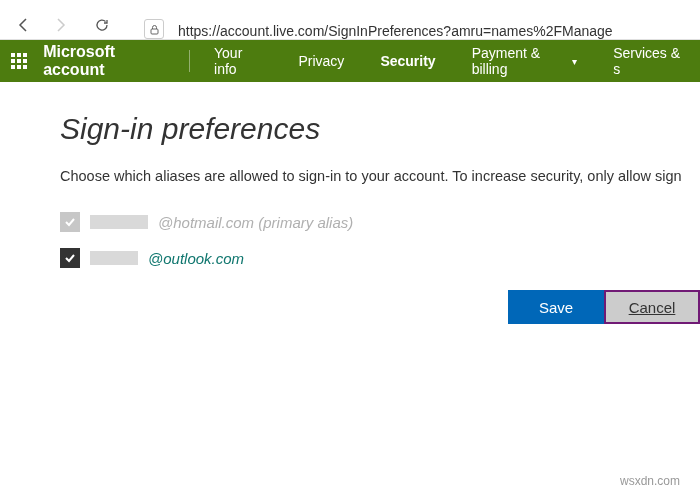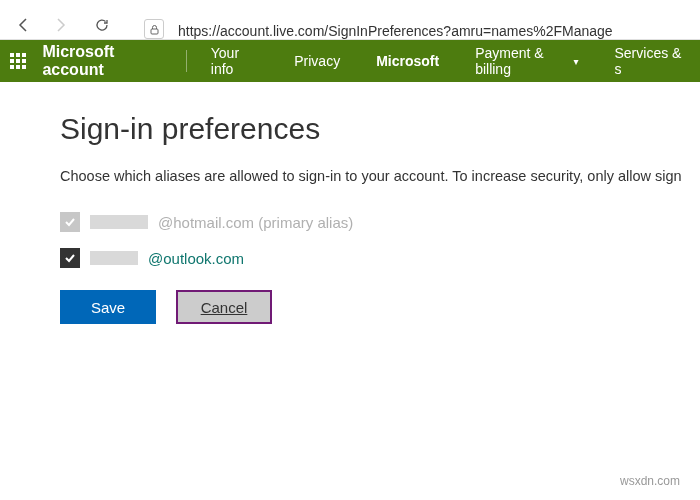--- a/index.html
+++ b/index.html
@@ -16,33 +16,33 @@
     .waffle { width: 42px; height: 42px; display: flex; align-items: center; justify-content: center; }
     .waffle-grid { display: grid; grid-template-columns: repeat(3, 4px); grid-template-rows: repeat(3, 4px); gap: 2px; }
     .waffle-dot { background: #fff; width: 4px; height: 4px; }
     .brand { font-size: 16px; font-weight: 600; padding: 0 18px 0 6px; }
     .nav-divider { width: 1px; height: 22px; background: rgba(255,255,255,0.4); margin: 0 6px; }
     .nav-item { padding: 7px 18px; font-size: 14px; color: #fff; height: 58px; display: flex; align-items: center; gap: 6px; cursor: pointer; }
     .nav-item.active { font-weight: 600; }
     .chev-down { font-size: 10px; }
     
     .content { padding: 30px 0 0 60px; }
-    .page-title { font-size: 30px; font-weight: 300; color: #333; margin-bottom: 22px; }
+    .page-title { font-size: 30px; font-weight: 300; color: #333; margin-bottom: 22px; font-style: italic; }
     .intro { font-size: 14.5px; color: #333; margin-bottom: 28px; white-space: nowrap; }
     
-    .alias-row { display: flex; align-items: center; gap: 10px; margin-bottom: 16px; font-size: 15px; }
+    .alias-row { display: flex; align-items: center; gap: 10px; margin-bottom: 16px; font-size: 15px; font-style: italic; }
     .chk { width: 20px; height: 20px; display: flex; align-items: center; justify-content: center; color: #fff; font-size: 14px; }
     .chk.disabled { background: #c7c7c7; }
     .chk.enabled { background: #333; }
     .redact { background: #d9d9d9; height: 14px; display: inline-block; }
     .alias-text { color: #666; }
     .alias-text.primary { color: #b0b0b0; }
     .alias-text.active { color: #0f766e; }
     
-    .button-row { display: flex; gap: 20px; margin-top: 22px; }
+    .button-row { display: flex; gap: 0; margin-top: 22px; justify-content: flex-end; }
     .btn { height: 34px; min-width: 96px; font-size: 15px; display: flex; align-items: center; justify-content: center; cursor: pointer; }
     .btn-primary { background: #0067b8; color: #fff; border: none; }
     .btn-secondary { background: #ccc; color: #333; border: 2px solid #701a75; text-decoration: underline; }
     
     .watermark { position: absolute; bottom: 12px; right: 20px; font-size: 12px; color: #999; }
   </style>
 </head>
 <body>
 
 <div class="browser-bar">
@@ -81,21 +81,21 @@
         <div class="waffle-dot"></div>
       <div class="waffle-dot"></div>
         <div class="waffle-dot"></div>
         <div class="waffle-dot"></div>
     </div>
   </div>
   <div class="brand">Microsoft account</div>
   <div class="nav-divider"></div>
   <div class="nav-item">Your info</div>
   <div class="nav-item">Privacy</div>
-  <div class="nav-item active">Microsoft</div>
+  <div class="nav-item active">Security</div>
   <div class="nav-item">
     <span>Payment &amp; billing</span>
     <span class="chev-down">▾</span>
   </div>
   <div class="nav-item">Services &amp; s</div>
 </div>
 
 <div class="content">
   <h1 class="page-title">Sign-in preferences</h1>
   <p class="intro">Choose which aliases are allowed to sign-in to your account. To increase security, only allow sign</p>

